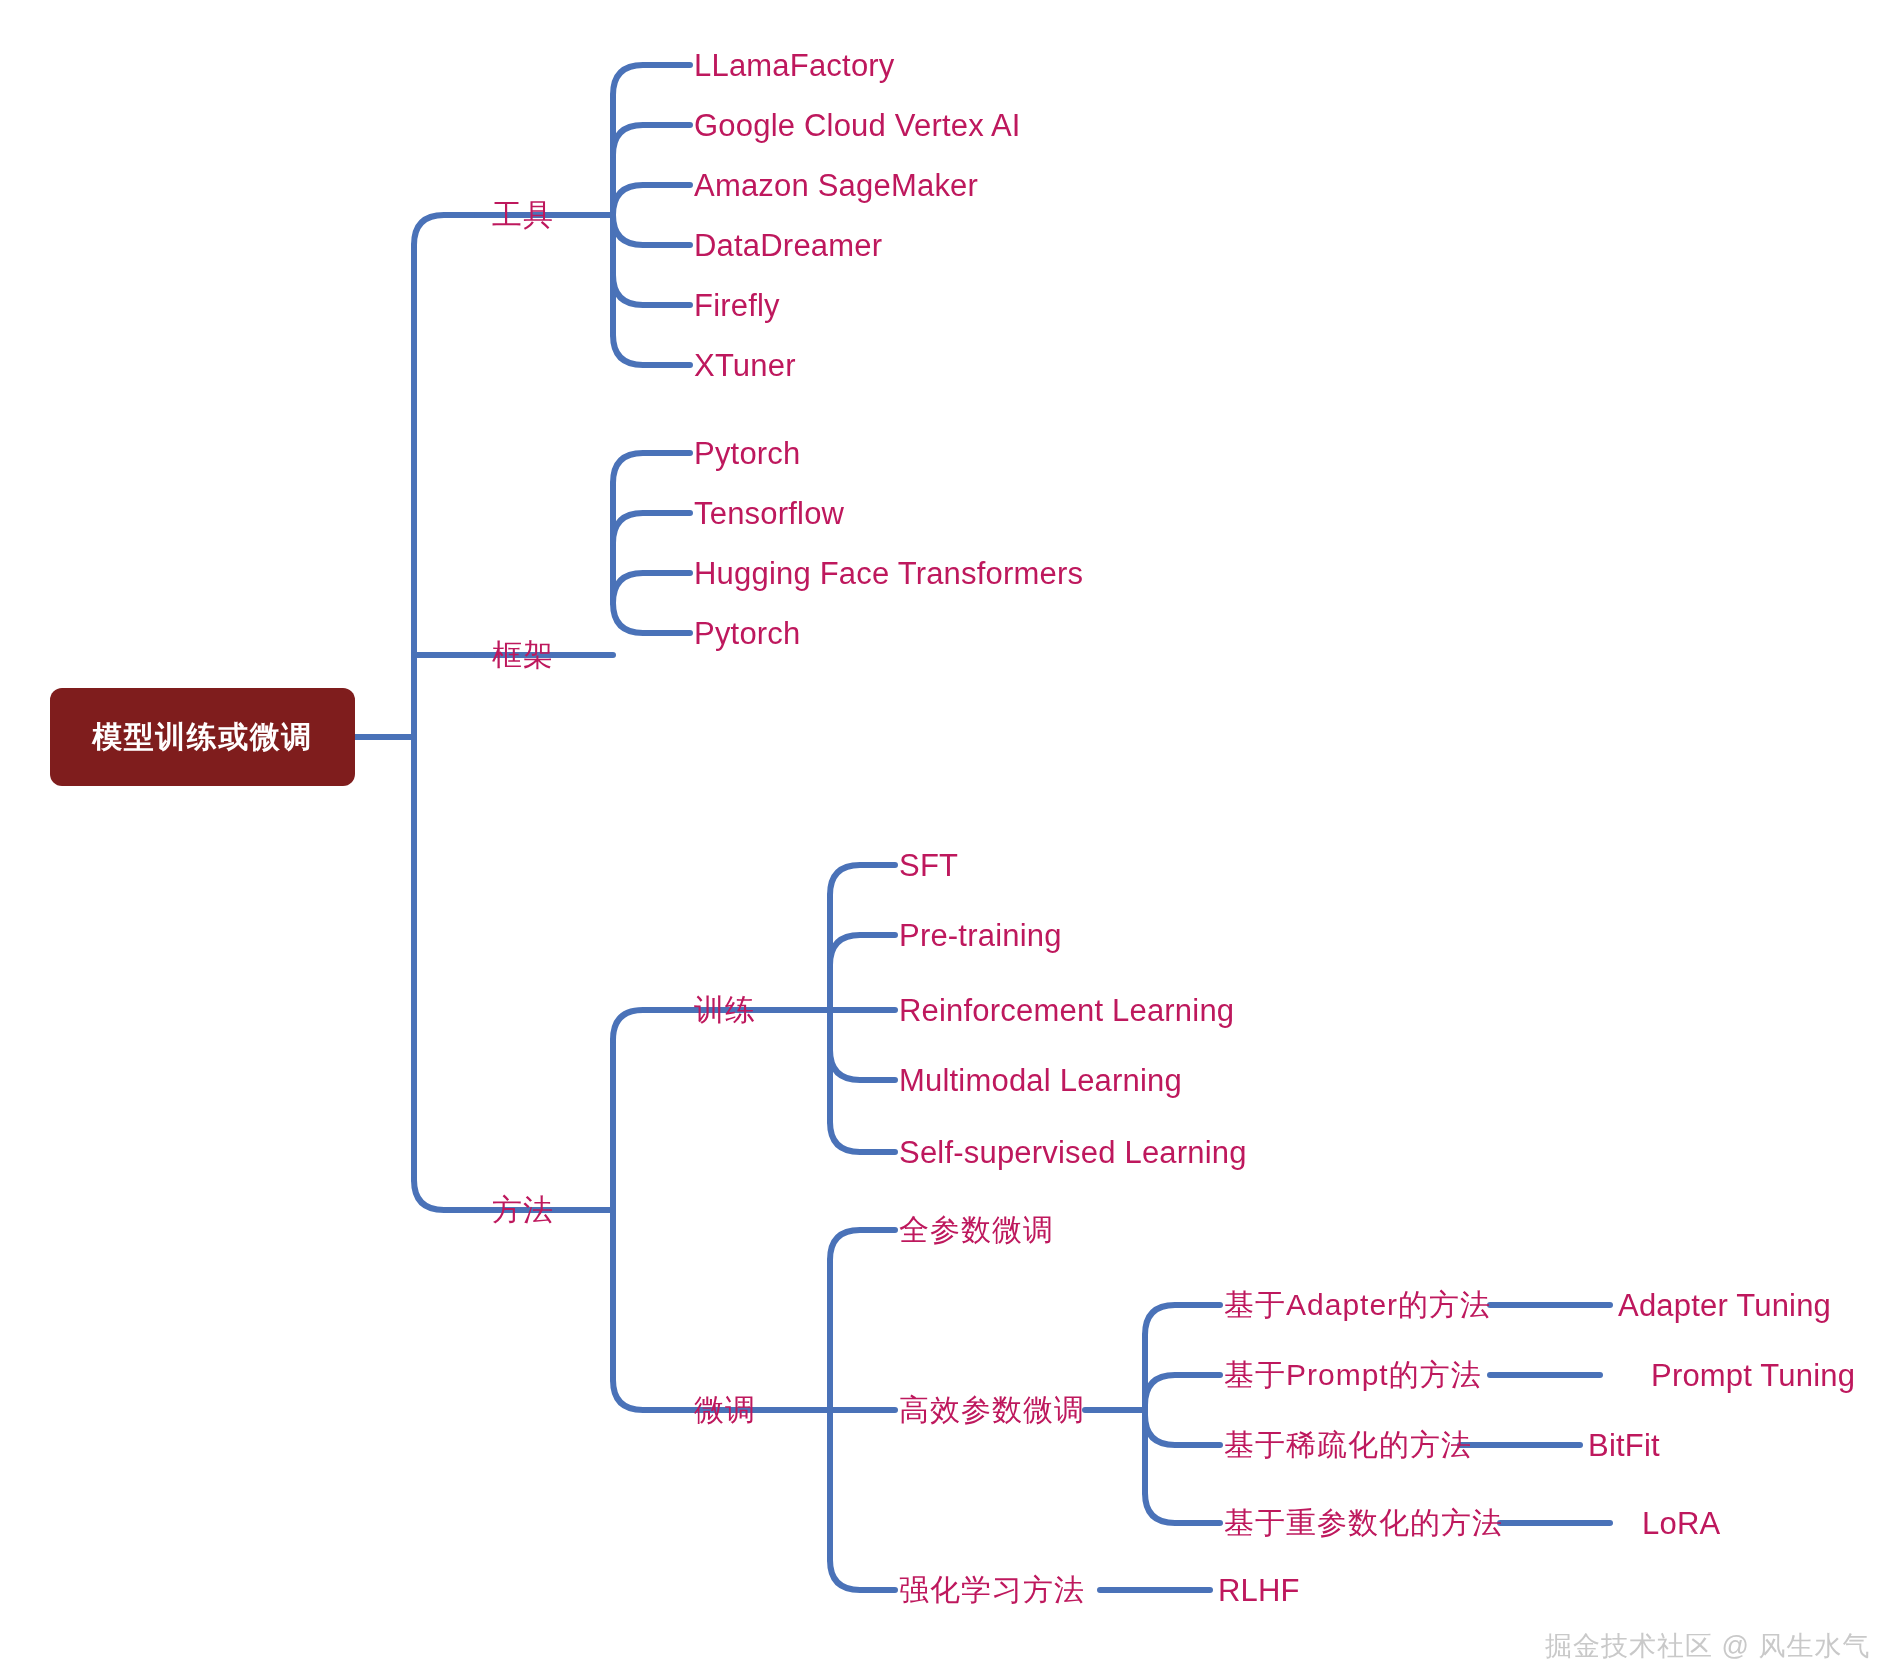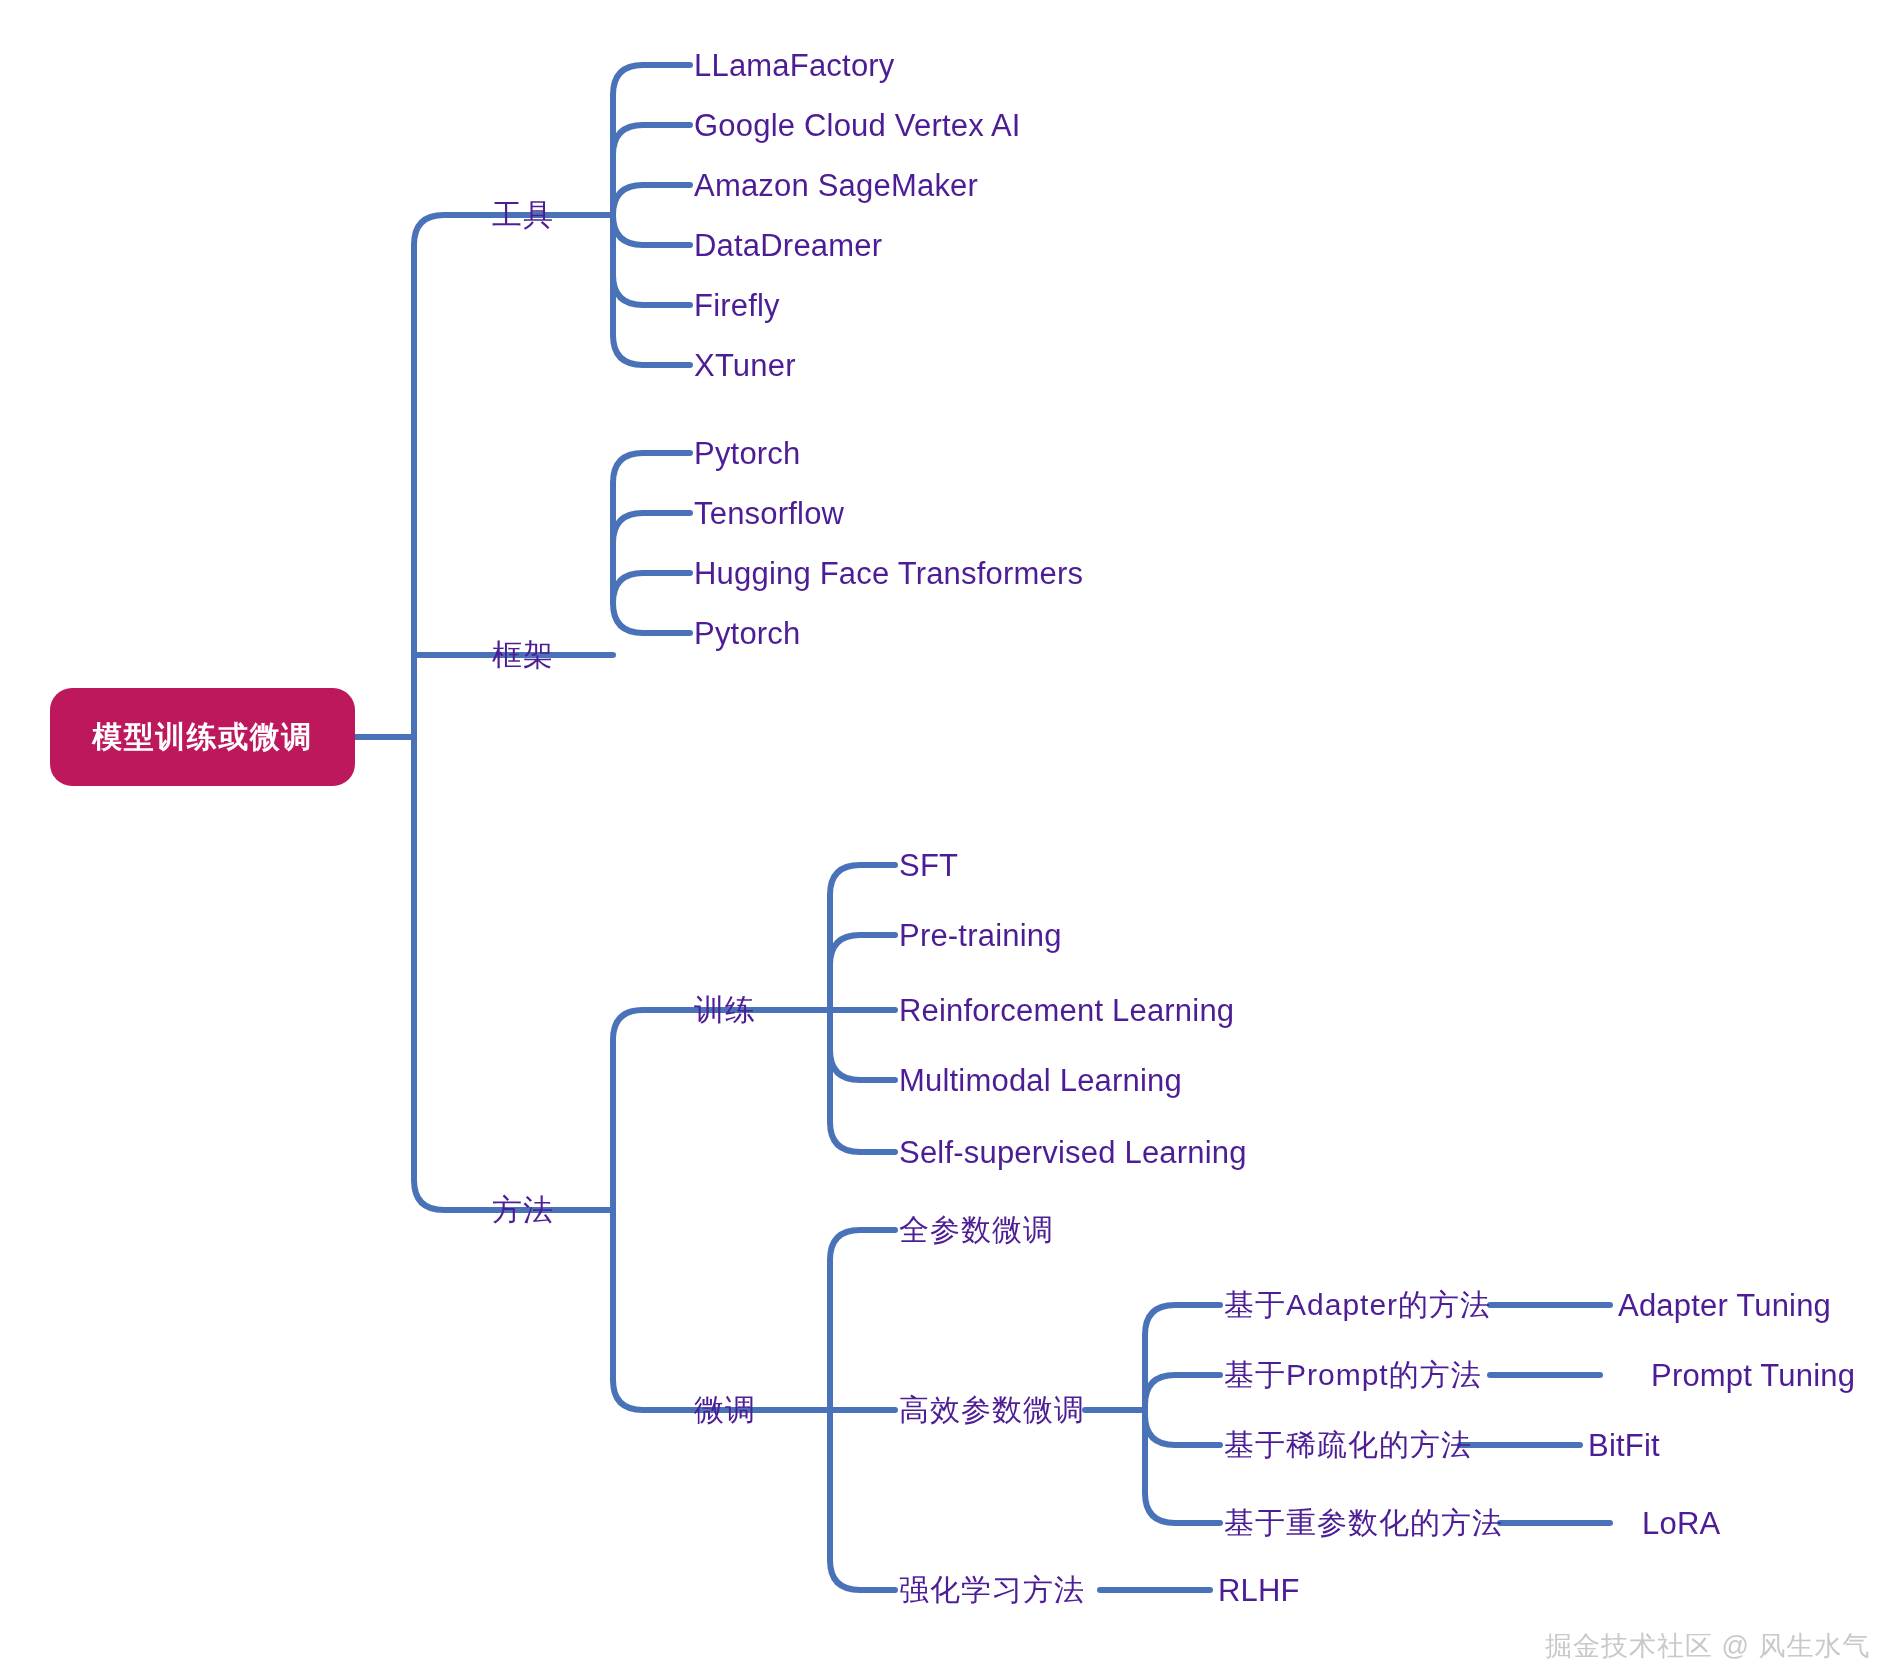--- a/index.html
+++ b/index.html
@@ -19,37 +19,37 @@
     position: absolute;
     left: 0;
     top: 0;
     width: 1888px;
     height: 1668px;
     pointer-events: none;
   }
   .node-label {
     position: absolute;
     white-space: nowrap;
-    color: #4c1d95;
+    color: #be185d;
     font-size: 31px;
     line-height: 1;
     letter-spacing: 0.2px;
     transform: translateY(-50%);
   }
   .node-label.cjk {
     font-size: 30px;
     letter-spacing: 1px;
   }
   .root-node {
     position: absolute;
     display: flex;
     align-items: center;
     justify-content: center;
-    background: #be185d;
-    border-radius: 22px;
+    background: #7f1d1d;
+    border-radius: 12px;
     color: #ffffff;
     font-size: 30px;
     font-weight: bold;
     letter-spacing: 1.5px;
     box-sizing: border-box;
   }
   .watermark {
     position: absolute;
     white-space: nowrap;
     color: #c9c9c9;

